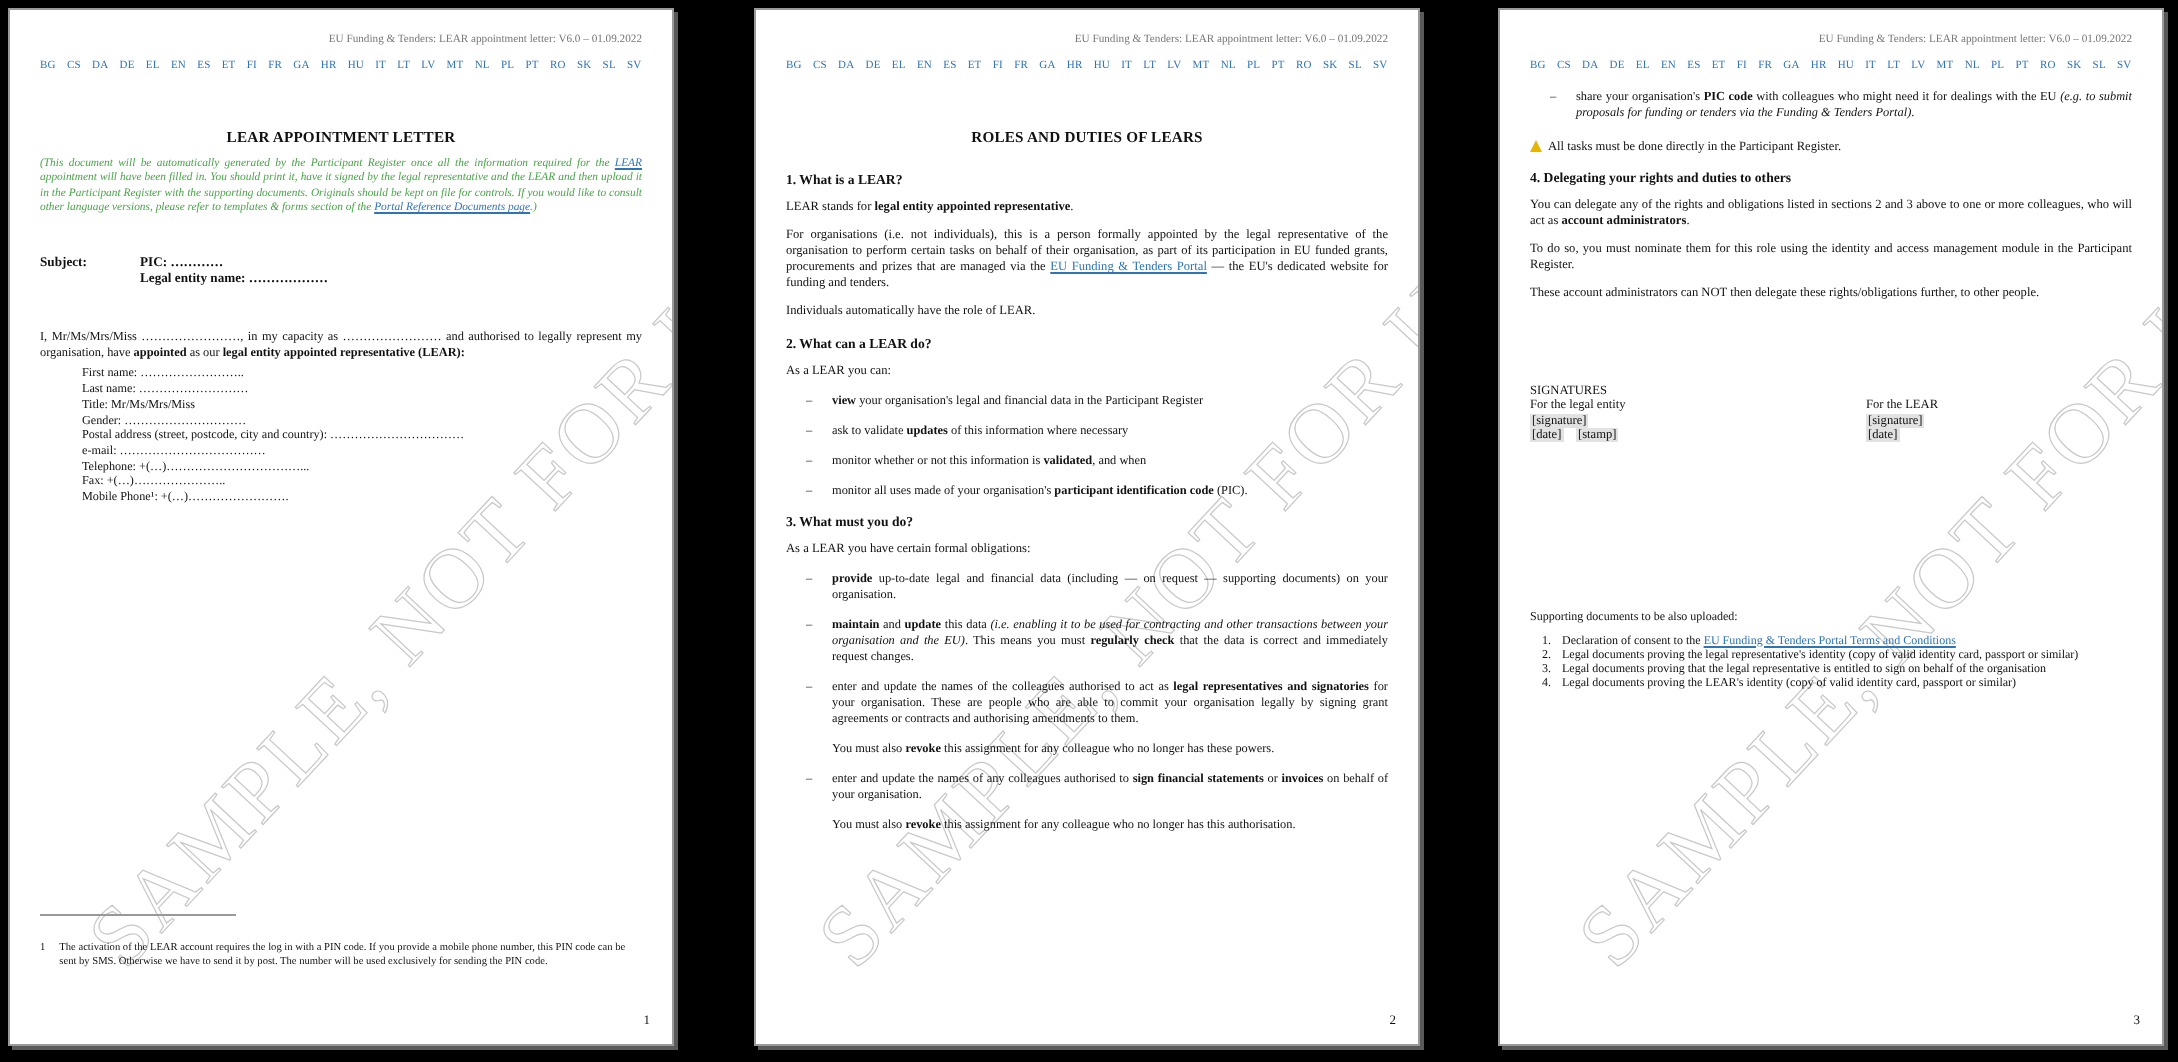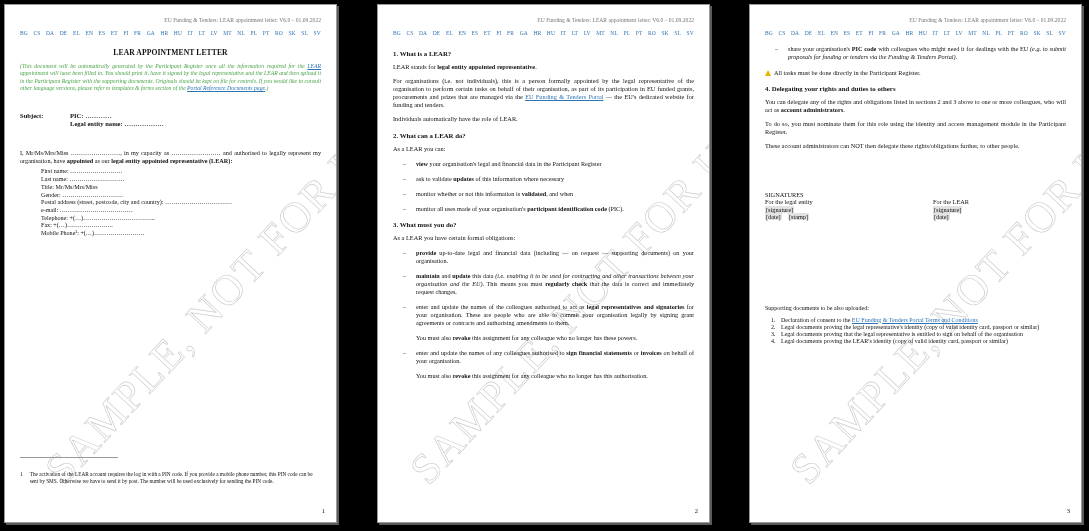--- a/index.html
+++ b/index.html
@@ -5,21 +5,21 @@
   html, body { margin:0; padding:0; }
   body { width:1089px; height:531px; background:#000; position:relative; overflow:hidden;
          font-family:"Liberation Serif", serif; color:#111; }
   .page { position:absolute; top:4px; width:333px; height:519px; background:#fff;
           border:1px solid #9a9a9a; box-shadow:2px 2px 0 #5a5a5a; overflow:hidden; box-sizing:border-box; }
   #p1 { left:4px; } #p2 { left:377px; } #p3 { left:749px; }
   .inner { position:absolute; left:15px; right:15px; top:0; bottom:0; }
   .hdr { text-align:right; font-size:5.6px; color:#777; margin-top:12px; }
   .langs { display:flex; justify-content:space-between; font-size:5.5px; color:#2f74b5; margin-top:7px; letter-spacing:.1px; }
   .langs span { cursor:pointer; }
-  .ptitle { text-align:center; font-weight:bold; font-size:7.6px; margin-top:12px; letter-spacing:.1px; }
+  .ptitle { text-align:center; font-weight:bold; font-size:7.6px; margin-top:28px; letter-spacing:.1px; }
   .note { font-style:italic; color:#4aa34a; font-size:5.7px; line-height:7.4px; text-align:justify; margin-top:6px; }
   .note a, a.lnk { color:#2f74b5; text-decoration:underline; cursor:pointer; }
   .subj { font-size:6.6px; font-weight:bold; margin-top:19px; display:grid; grid-template-columns:50px 1fr; row-gap:1px; }
   .body { font-size:6.2px; line-height:7.9px; text-align:justify; }
   .fields { font-size:6.1px; line-height:7.7px; margin-left:21px; margin-top:4px; }
   .fn-rule { position:absolute; left:0; width:98px; border-top:0.8px solid #999; top:452px; }
   .fn { position:absolute; left:0; right:0; top:466px; font-size:5.3px; line-height:6.5px; display:flex; gap:7px; }
   .pno { position:absolute; right:-4px; bottom:8px; font-size:6.5px; }
   .sec { font-weight:bold; font-size:6.8px; margin-top:8px; }
   .p2 { font-size:6.3px; line-height:8.1px; text-align:justify; margin-top:6px; }
@@ -125,20 +125,21 @@
       <span>LV</span>
       <span>MT</span>
       <span>NL</span>
       <span>PL</span>
       <span>PT</span>
       <span>RO</span>
       <span>SK</span>
       <span>SL</span>
       <span>SV</span>
     </div>
+    <div class="ptitle">ROLES AND DUTIES OF LEARS</div>
 
     <div class="sec" style="margin-top:14px;">1. What is a LEAR?</div>
     <div class="p2"><span>LEAR stands for </span><b>legal entity appointed representative</b><span>.</span></div>
     <div class="p2"><span>For organisations (i.e. not individuals), this is a person formally appointed by the legal representative of the organisation to perform certain tasks on behalf of their organisation, as part of its participation in EU funded grants, procurements and prizes that are managed via the </span><a class="lnk">EU Funding &amp; Tenders Portal</a><span> — the EU's dedicated website for funding and tenders.</span></div>
     <div class="p2">Individuals automatically have the role of LEAR.</div>
 
     <div class="sec">2. What can a LEAR do?</div>
     <div class="p2">As a LEAR you can:</div>
     <div class="dash">
         <span class="d">–</span>

